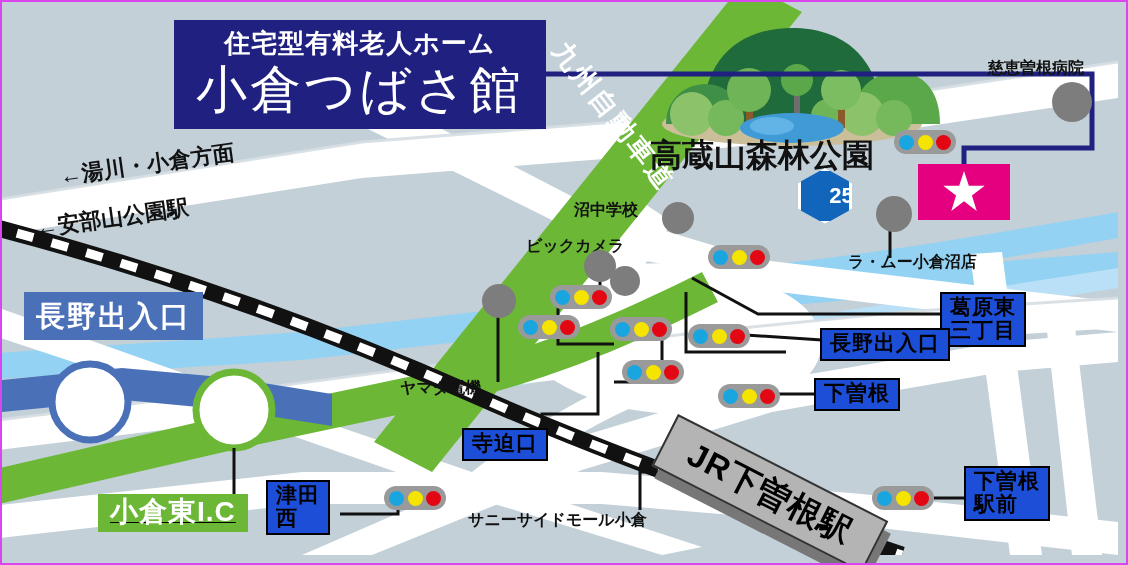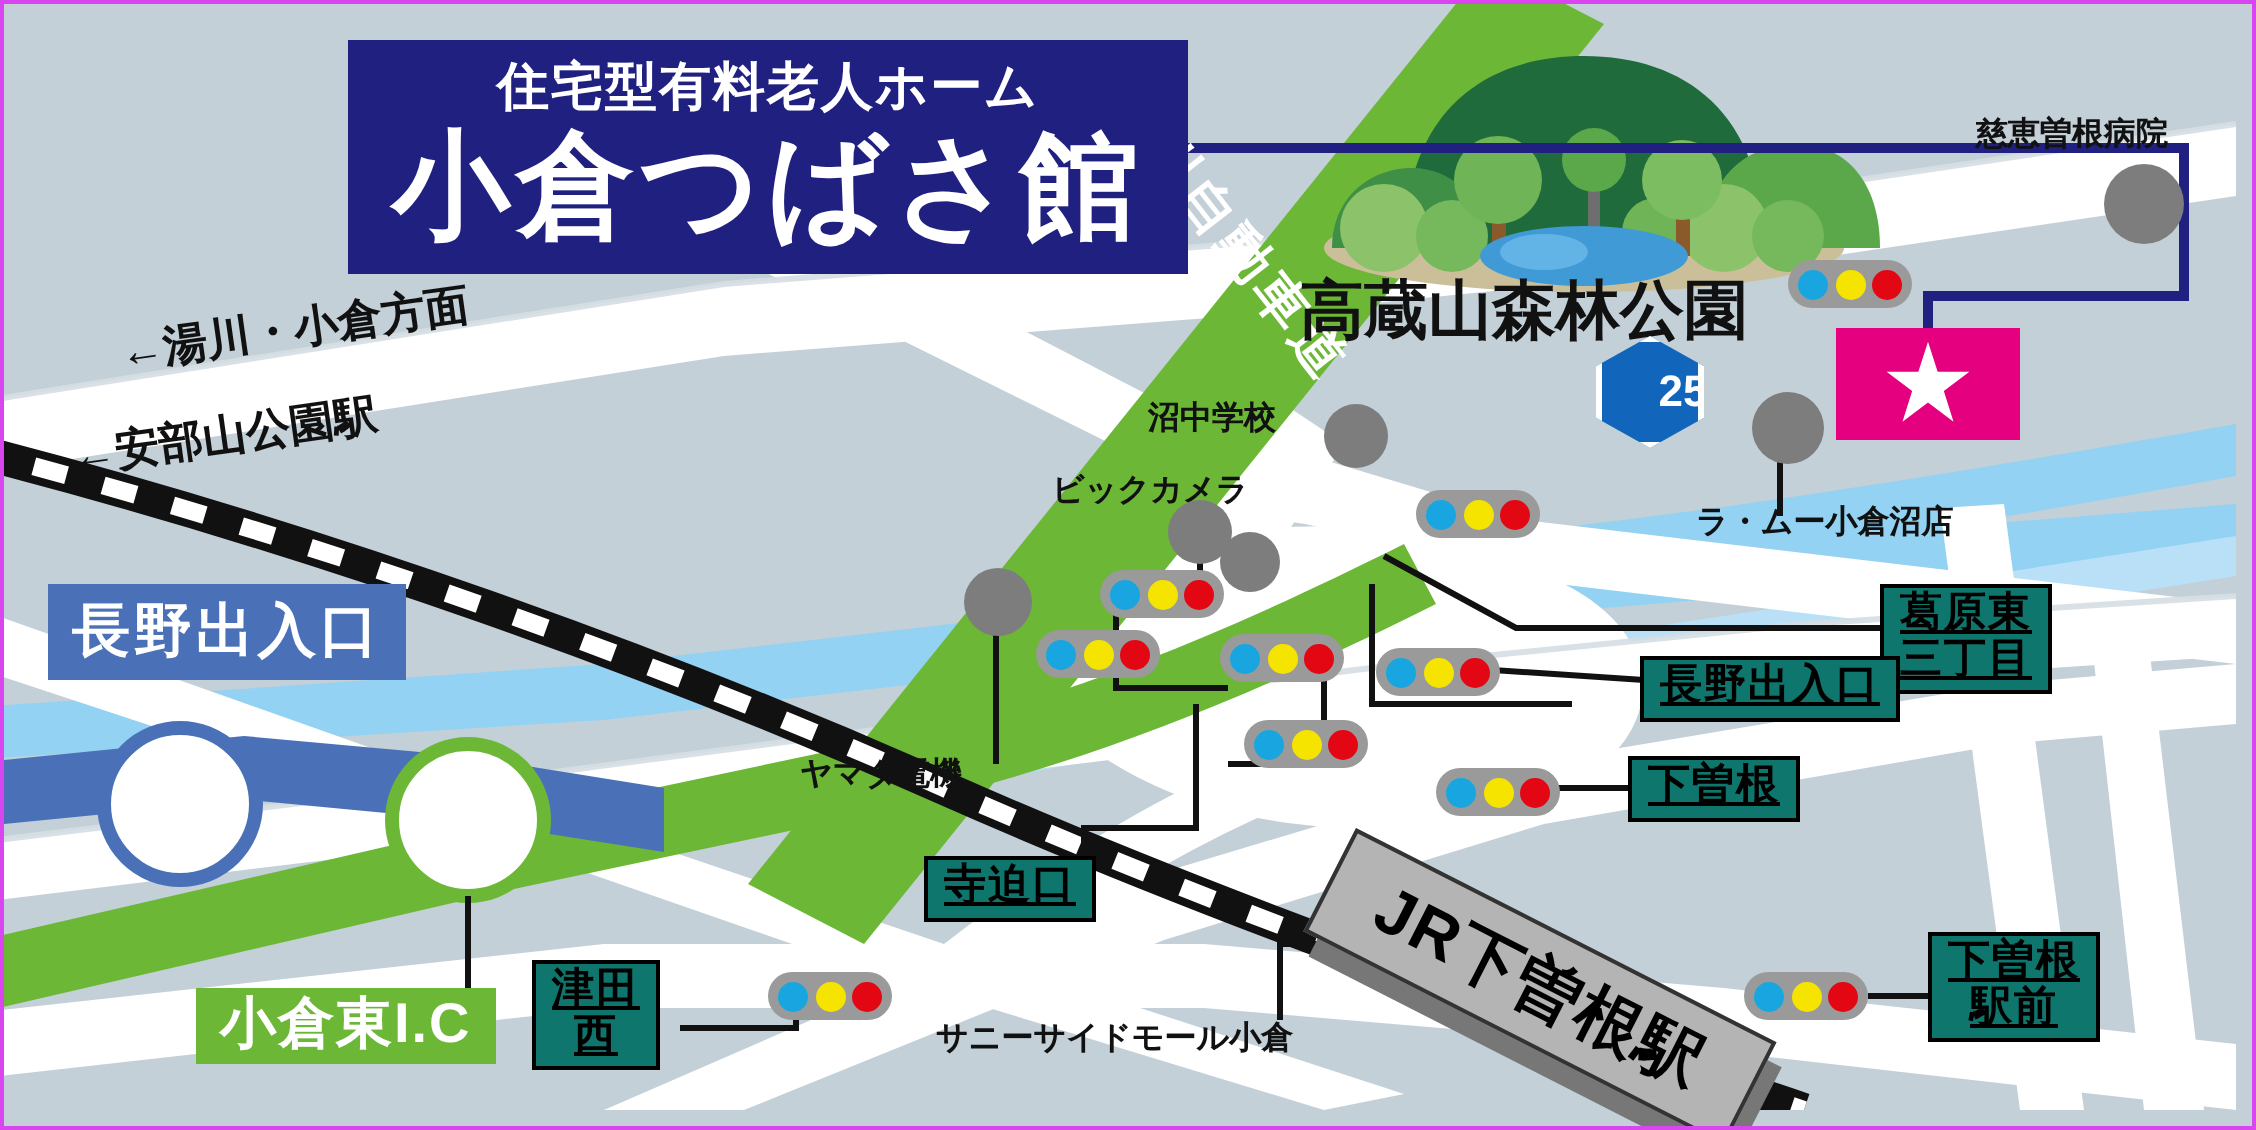--- a/index.html
+++ b/index.html
@@ -25,41 +25,41 @@
     padding:10px 22px 14px 22px;
     text-align:center;
     line-height:1;
     z-index:40;
   }
   .title-sub{
     color:#ffffff;font-weight:bold;font-size:26px;letter-spacing:1px;
     white-space:nowrap;
   }
   .title-main{
-    color:#ffffff;font-weight:bold;font-size:59px;letter-spacing:3px;
+    color:#ffffff;font-weight:normal;font-size:51px;letter-spacing:3px;
     margin-top:8px;white-space:nowrap;
   }
 
   
   .exit-plate{
     background:#4a71b8;padding:6px 12px 9px 12px;text-align:center;line-height:1;z-index:30;
   }
   .exit-sub{color:#ffffff;font-weight:bold;font-size:19px;white-space:nowrap;}
   .exit-main{color:#ffffff;font-weight:bold;font-size:29px;letter-spacing:2px;margin-top:4px;white-space:nowrap;}
 
   
   .ic-plate{
     background:#6cb836;padding:4px 12px 6px 12px;line-height:1;z-index:30;
   }
   .ic-plate span{color:#ffffff;font-weight:bold;font-size:28px;letter-spacing:1px;white-space:nowrap;}
 
   
   .xbox{
-    background:#0f766e;border:2px solid #000000;
-    padding:2px 8px 4px 8px;text-align:center;line-height:1.08;z-index:28;text-decoration:underline;
+    background:#1d4ed8;border:2px solid #000000;
+    padding:2px 8px 4px 8px;line-height:1.08;z-index:28;
   }
   .xbox span{display:block;color:#000000;font-weight:bold;font-size:21px;letter-spacing:1px;white-space:nowrap;}
 
   
   .poi{
     color:#111111;font-weight:bold;font-size:16px;white-space:nowrap;line-height:1;z-index:26;
   }
 
   
   .dir{
@@ -265,21 +265,21 @@
 
   <div class="ov exp-name" style="left:556px;top:30px;transform:rotate(52deg);">九州自動車道</div>
 
   <div class="ov dir" style="left:58px;top:164px;transform:rotate(-8deg);">←湯川・小倉方面</div>
   <div class="ov dir" style="left:34px;top:216px;transform:rotate(-8deg);">←安部山公園駅</div>
 
   <div class="ov exit-plate" style="left:22px;top:290px;">
     <div class="exit-main">長野出入口</div>
   </div>
 
-  <div class="ov ic-plate" style="left:96px;top:492px;">
+  <div class="ov ic-plate" style="left:96px;top:492px;text-decoration:underline;">
     <span>小倉東I.C</span>
   </div>
 
   <div class="ov shield" style="left:796px;top:166px;padding-left:33px;">
     <span>25</span>
   </div>
 
   <div class="ov poi" style="left:986px;top:58px;">慈恵曽根病院</div>
   <div class="ov poi" style="left:648px;top:140px;font-size:32px;font-family:Liberation Mono, monospace;">高蔵山森林公園</div>
   <div class="ov poi" style="left:572px;top:200px;">沼中学校</div>

